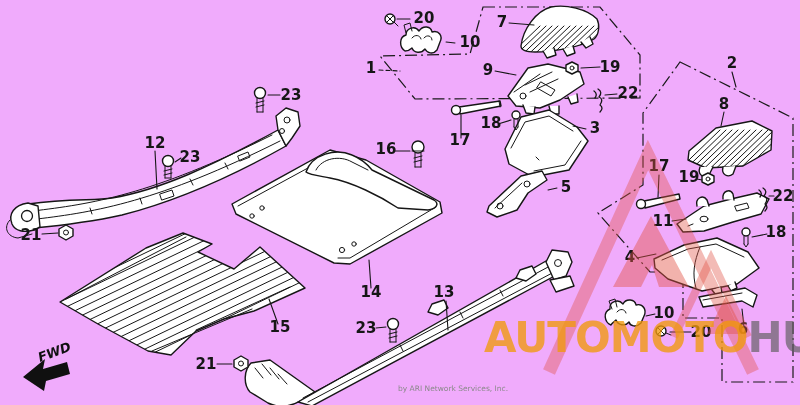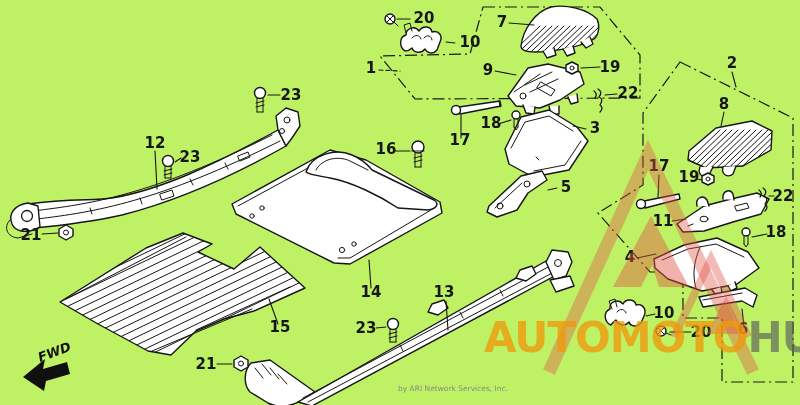--- a/index.html
+++ b/index.html
@@ -1,16 +1,16 @@
 <!DOCTYPE html>
 <html><head>
 <meta charset="utf-8">
 <style>
   html,body{margin:0;padding:0;background:#fff;}
-  #stage{position:relative;width:800px;height:405px;background:#bef264;overflow:hidden;
+  #stage{position:relative;width:800px;height:405px;background:#f0abfc;overflow:hidden;
          font-family:"DejaVu Sans","Liberation Sans",sans-serif;}
   svg{display:block;}
   .callout{font-family:"DejaVu Sans","Liberation Sans",sans-serif;font-size:15px;font-weight:bold;
            fill:#161616;}
   .fwd{font-family:"DejaVu Sans","Liberation Sans",sans-serif;font-size:13px;font-weight:bold;
        font-style:italic;fill:#101010;}
   .copyright{font-family:"DejaVu Sans","Liberation Sans",sans-serif;font-size:7.5px;fill:#8a8a8a;}
   .brand{font-family:"DejaVu Sans","Liberation Sans",sans-serif;font-size:42px;font-weight:bold;
          letter-spacing:-1px;}
   .ln{stroke:#161616;fill:none;stroke-width:1.3;stroke-linecap:round;stroke-linejoin:round;}

